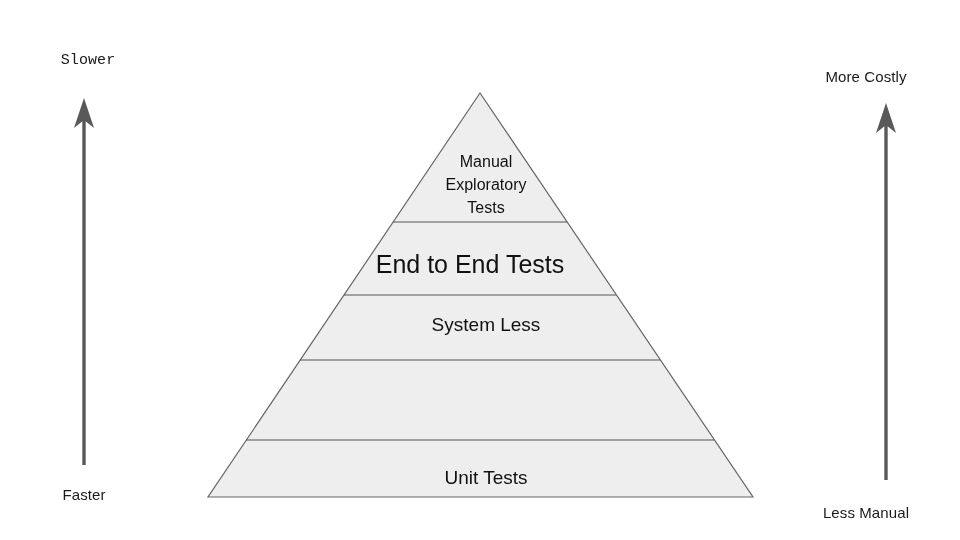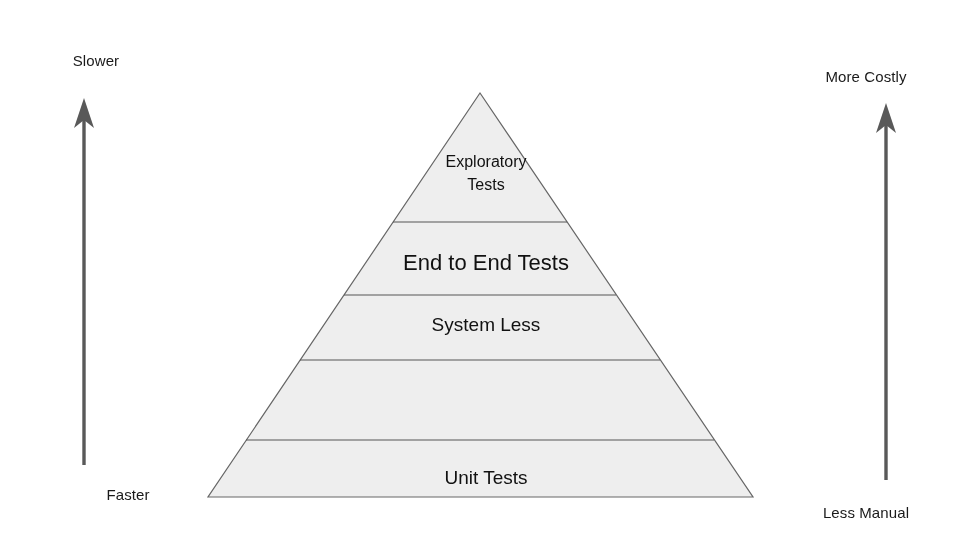--- a/index.html
+++ b/index.html
@@ -25,38 +25,38 @@
     height: 540px;
   }
   .axis-label {
     position: absolute;
     font-size: 15px;
     color: #1a1a1a;
     white-space: nowrap;
     text-align: center;
     letter-spacing: 0.1px;
   }
-  #label-slower  { left: 12px;   top: 52px;  width: 168px; }
-  #label-faster  { left: 0px;   top: 486px; width: 168px; padding-left: 44px; }
+  #label-slower  { left: 4px;   top: 52px;  width: 168px; font-family: Liberation Mono, monospace; }
+  #label-faster  { left: 0px;   top: 486px; width: 168px; }
   #label-more-costly { left: 786px; top: 68px;  width: 160px; }
   #label-less-costly { left: 786px; top: 504px; width: 160px; }
 
   .tier-label {
     position: absolute;
     text-align: center;
     color: #111111;
     white-space: nowrap;
     line-height: 1.0;
   }
   .tier-label .tier-line { display: block; }
 
   
   #tier-text-0 { left: 286px; width: 400px; top: 154px; font-size: 16px; }
   #tier-text-0 .tier-line { margin-bottom: 7px; }
-  #tier-text-1 { left: 286px; width: 400px; top: 252px; font-size: 22px; }
+  #tier-text-1 { left: 270px; width: 400px; top: 252px; font-size: 25px; }
   #tier-text-2 { left: 286px; width: 400px; top: 315px; font-size: 19px; }
   #tier-text-3 { left: 236px; width: 500px; top: 387px; font-size: 19px; }
   #tier-text-4 { left: 236px; width: 500px; top: 460px; font-size: 19px; margin-top: 8px; }
 </style>
 </head>
 <body>
 
 <div id="canvas">
 
   <svg id="diagram-svg" viewBox="0 0 960 540">
@@ -74,20 +74,21 @@
     <line x1="886" y1="480" x2="886" y2="117" stroke="#595959" stroke-width="3.4"></line>
     <path d="M 886 103 L 896 133 L 886 125 L 876 133 Z" fill="#595959"></path>
   </svg>
 
   <div class="axis-label" id="label-slower">Slower</div>
   <div class="axis-label" id="label-faster">Faster</div>
   <div class="axis-label" id="label-more-costly">More Costly</div>
   <div class="axis-label" id="label-less-costly">Less Manual</div>
 
   <div class="tier-label" id="tier-text-0">
+      <span class="tier-line">Manual</span>
       <span class="tier-line">Exploratory</span>
       <span class="tier-line">Tests</span>
     </div>
   <div class="tier-label" id="tier-text-1">
       <span class="tier-line">End to End Tests</span>
     </div>
   <div class="tier-label" id="tier-text-2">
       <span class="tier-line">System Less</span>
     </div>
   <div class="tier-label" id="tier-text-4">

